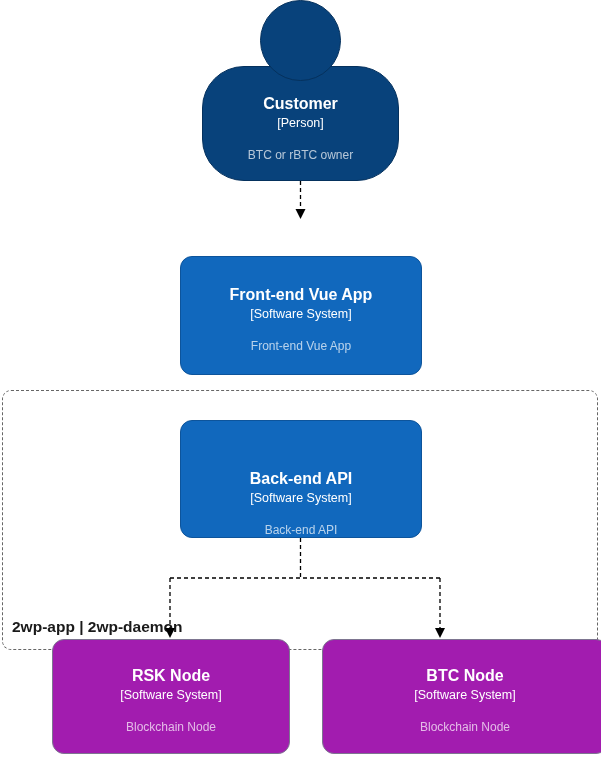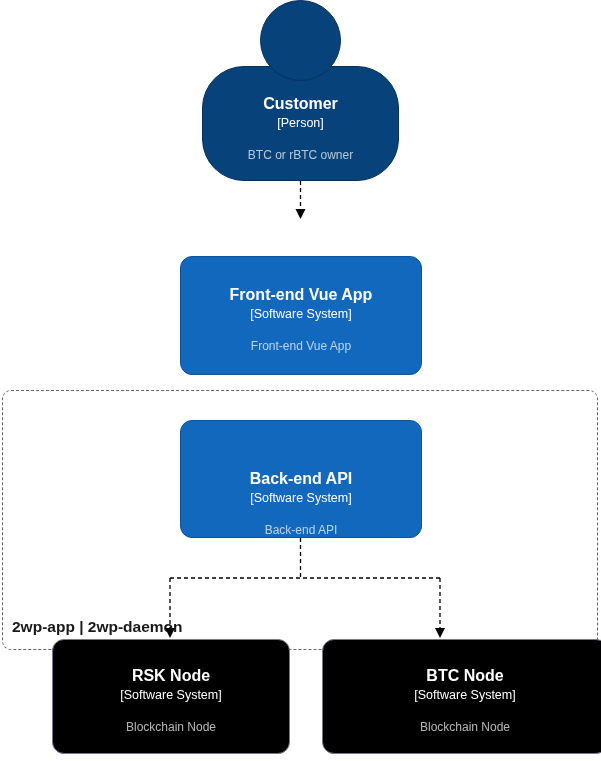--- a/index.html
+++ b/index.html
@@ -73,21 +73,21 @@
     display: flex;
     flex-direction: column;
     align-items: center;
     text-align: center;
   }
   .sysbox.blue {
     background: #1168BD;
     border: 1px solid #0d549b;
   }
   .sysbox.gray {
-    background: #000000;
+    background: #a21caf;
     border: 1px solid #7d7590;
   }
   .frontend {
     left: 180px; top: 220px;
     width: 242px; height: 119px;
     padding-top: 28px;
     margin-top: 36px;
   }
   .backend {
     left: 180px; top: 420px;

